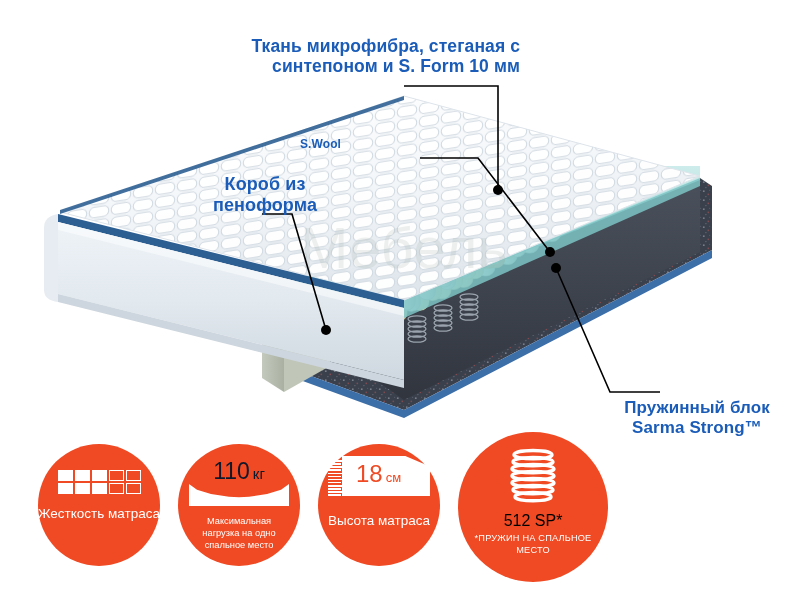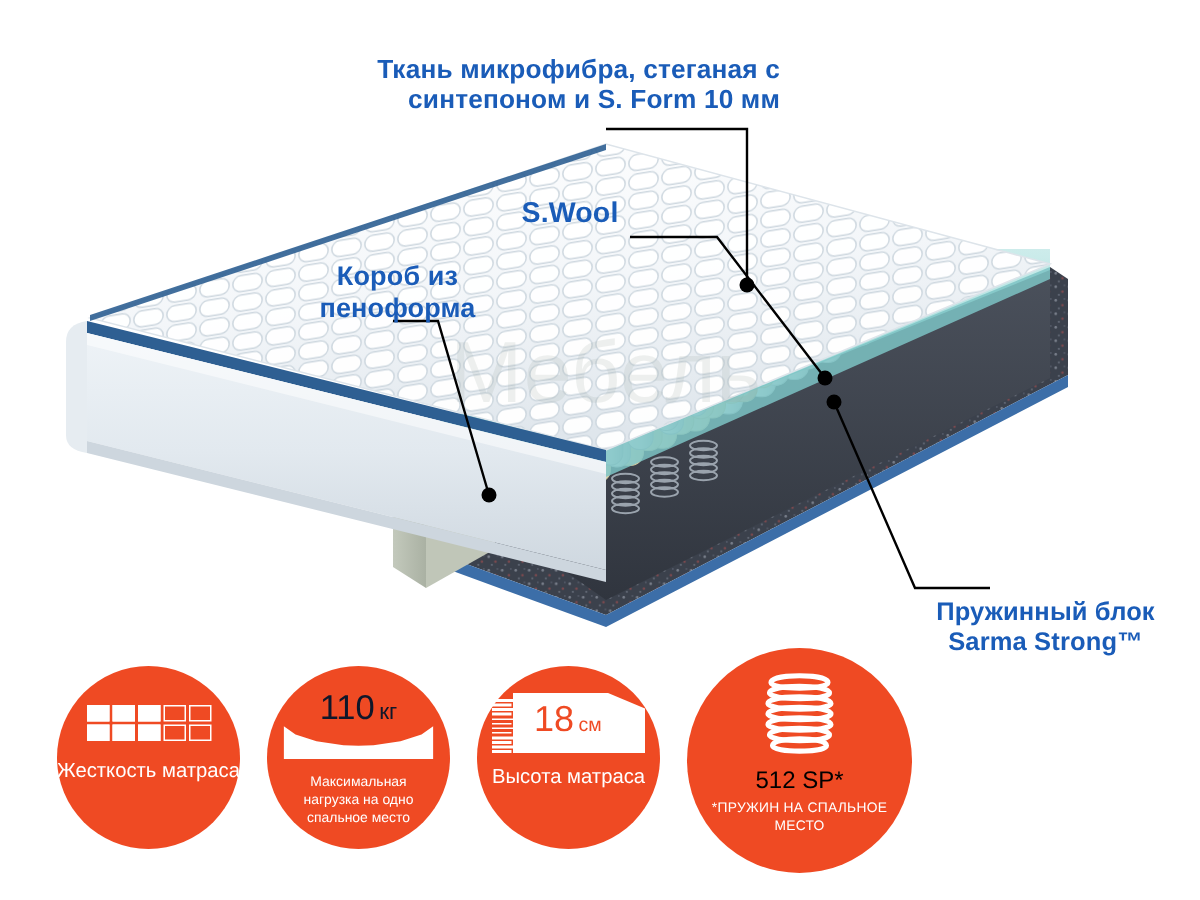--- a/index.html
+++ b/index.html
@@ -9,21 +9,21 @@
     position:relative;
   }
   #stage{position:absolute;inset:0;width:800px;height:600px;}
 
   
   .lbl{
     position:absolute;color:#1a5cb8;font-weight:700;line-height:1.15;
     letter-spacing:.1px;white-space:pre-line;
   }
   #label-fabric{left:130px;top:36px;width:390px;text-align:right;font-size:17.5px;}
-  #label-swool{left:300px;top:132px;width:160px;text-align:center;font-size:19px;}
+  #label-swool{left:300px;top:138px;width:160px;font-size:12px;}
   #label-foam{left:180px;top:174px;width:170px;text-align:center;font-size:18px;}
   #label-springs{left:592px;top:398px;width:210px;text-align:center;font-size:17px;}
 
   
   #badges{position:absolute;left:0;top:432px;width:800px;height:168px;}
   .badge{position:absolute;border-radius:50%;background:#ef4a23;
          display:flex;flex-direction:column;align-items:center;justify-content:flex-start;}
   .badge .cap{color:#fff;text-align:center;font-weight:400;}
   .b-art{position:relative;}
 
@@ -40,31 +40,31 @@
   #badge-firmness .cap{margin-top:12px;font-size:13.5px;line-height:1.18;}
 
   
   #load-num{margin-top:16px;color:#0f172a;font-size:23px;line-height:1;font-weight:400;}
   #load-num .u{font-size:15px;margin-left:3px;}
   #load-shape{width:100px;height:22px;margin-top:1px;background:#fff;
       clip-path:polygon(0% 0%,8% 26%,22% 46%,40% 58%,50% 60%,60% 58%,78% 46%,92% 26%,100% 0%,100% 100%,0% 100%);}
   #badge-load .cap{margin-top:9px;font-size:9.3px;line-height:1.3;width:100px;}
 
   
-  #height-art{margin-top:18px;position:relative;width:102px;height:40px;}
+  #height-art{margin-top:12px;position:relative;width:102px;height:40px;}
   #height-panel{position:absolute;left:14px;top:0;width:88px;height:40px;background:#fff;
       clip-path:polygon(0% 0%,72% 0%,100% 26%,100% 100%,0% 100%);}
   #height-ruler{position:absolute;left:0;top:4px;width:22px;height:36px;
       display:flex;flex-direction:column;justify-content:space-between;}
   #height-ruler i{display:block;height:1.6px;background:#fff;}
   #height-ruler i:nth-child(odd){width:22px;}
   #height-ruler i:nth-child(even){width:13px;}
   #height-num{position:absolute;left:28px;top:6px;color:#ef4a23;font-size:24px;line-height:1;}
   #height-num .u{font-size:13px;margin-left:3px;}
-  #badge-height .cap{margin-top:8px;font-size:13.5px;line-height:1.18;}
+  #badge-height .cap{margin-top:17px;font-size:13.5px;line-height:1.18;}
 
   
   #coil{margin-top:13px;width:66px;height:62px;}
   #springs-num{margin-top:5px;color:#000000;font-size:16px;}
   #badge-springs .cap{margin-top:3px;font-size:9.2px;line-height:1.28;letter-spacing:.2px;}
 
   
   #leaders{position:absolute;left:0;top:0;width:800px;height:600px;pointer-events:none;}
 </style>
 </head>

